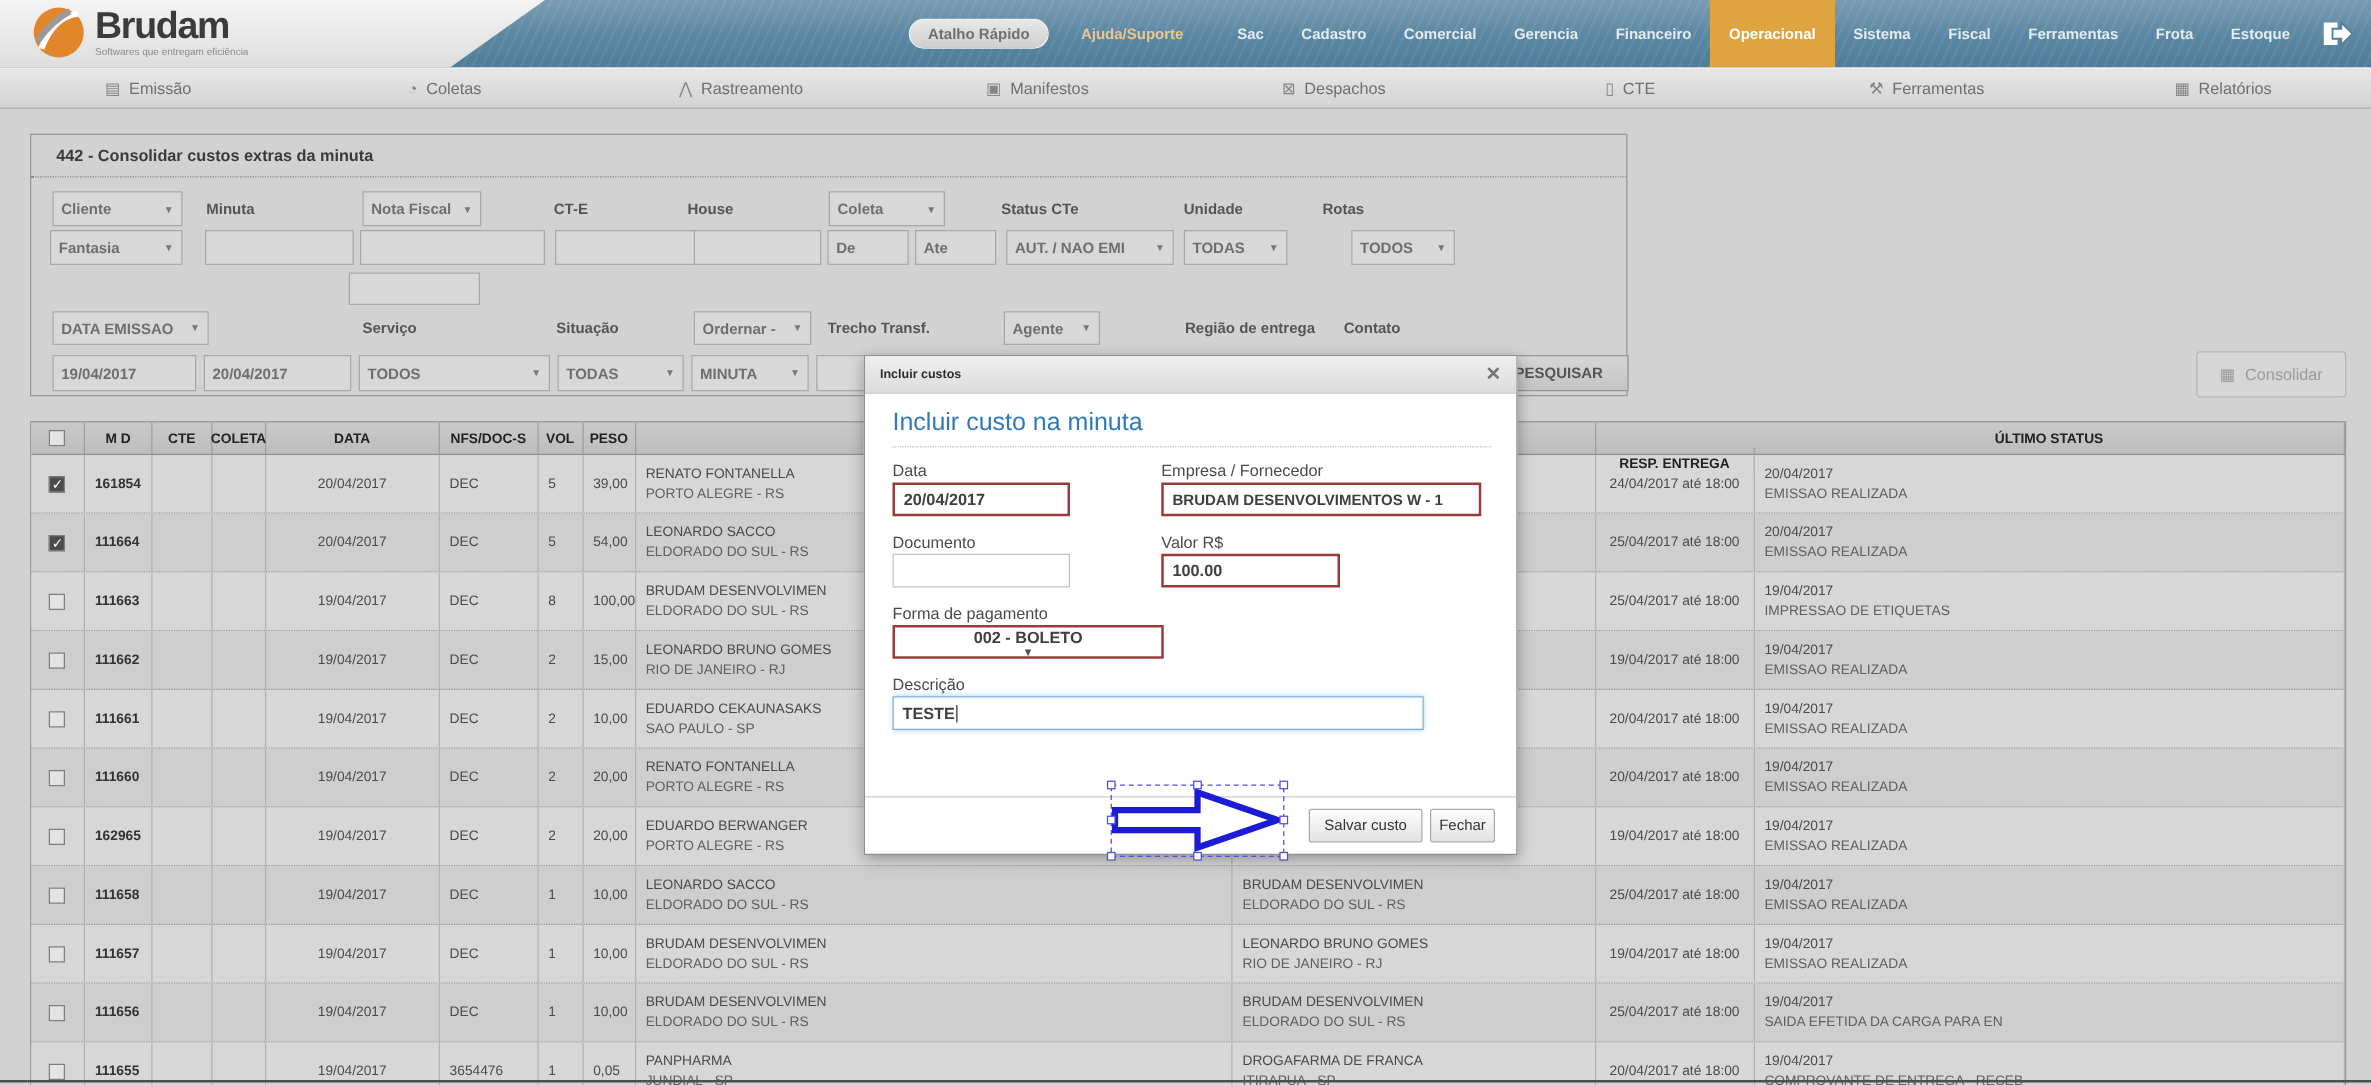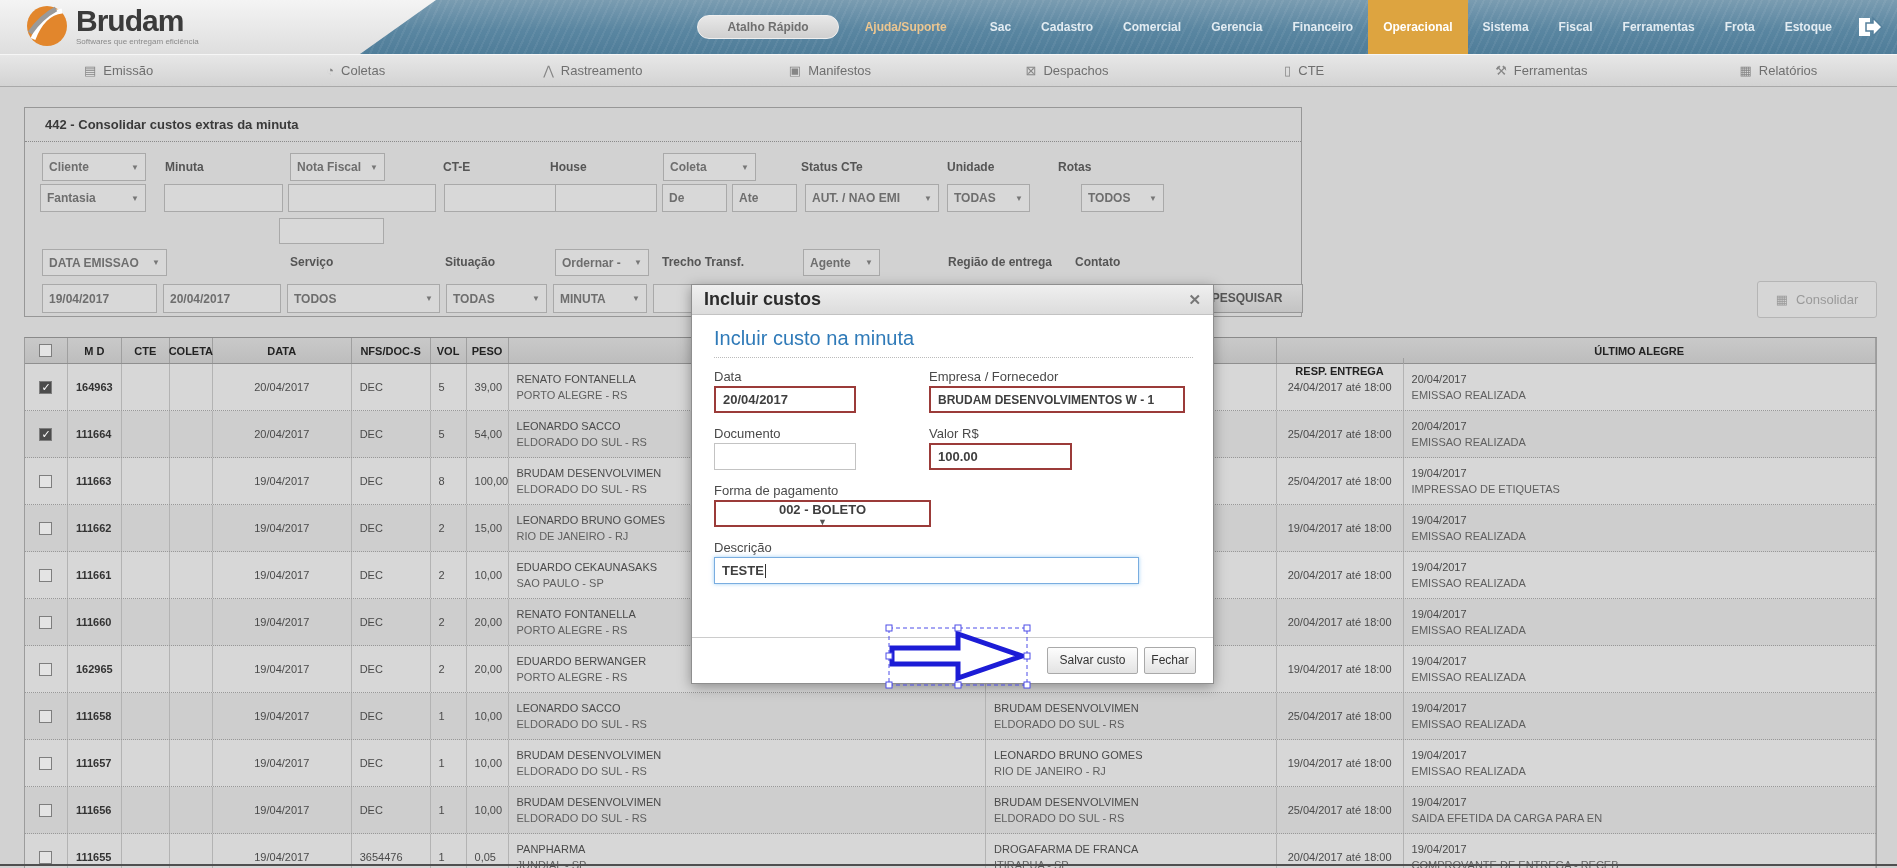--- a/index.html
+++ b/index.html
@@ -14,21 +14,21 @@
   .logo-wedge { position:absolute; left:0; top:0; width:440px; height:54px;
     background:linear-gradient(180deg,#f4f4f4,#dedede);
     clip-path:polygon(0 0, 436px 0, 360px 100%, 0 100%);
     box-shadow:2px 0 4px rgba(0,0,0,.25); }
   .logo { position:absolute; left:26px; top:5px; display:flex; align-items:center; gap:8px; }
   .logo-text-block { display:flex; flex-direction:column; }
   .logo-name { font-size:30px; font-weight:bold; color:#3b3b3b; letter-spacing:-1px; line-height:30px; }
   .logo-tag { font-size:8px; color:#8a8a8a; margin-top:1px; }
   .nav-right { position:absolute; right:10px; top:0; height:54px; display:flex; align-items:center; }
   .pill-btn { background:linear-gradient(#e8e8e8,#cfcfcf); color:#6f6f6f; font-size:12px; font-weight:bold;
-    border:1px solid #f0f0f0; border-radius:12px; padding:4px 29px; margin-right:26px; cursor:pointer; }
+    border:1px solid #f0f0f0; border-radius:12px; padding:4px 14px; margin-right:26px; cursor:pointer; }
   .help-link { color:#ecc690; font-size:12px; font-weight:bold; margin-right:28px; cursor:pointer; }
   .nav-item { color:#e3ecf2; font-size:12px; font-weight:bold; height:54px; line-height:54px;
     padding:0 15px; cursor:pointer; white-space:nowrap; }
   .nav-item.active { background:#dda440; color:#fff; }
   .logout { margin-left:10px; margin-right:4px; cursor:pointer; display:flex; align-items:center; }
 
   
   .subnav { position:absolute; left:0; top:54px; width:1897px; height:33px; display:flex;
     background:linear-gradient(180deg,#e7e7e7,#d3d3d3); border-top:1px solid #f6f6f6; border-bottom:1px solid #a9a9a9; }
   .subnav-item { flex:1; display:flex; align-items:center; justify-content:center; gap:7px;
@@ -70,21 +70,21 @@
   .cb { display:inline-block; width:13px; height:13px; background:#e4e4e4; border:1px solid #7e7e7e;
     position:relative; cursor:pointer; }
   .cb.checked { background:#4c4c4c; }
   .cb.checked::after { content:"✓"; position:absolute; left:1px; top:-1px; color:#fff; font-size:11px; }
 
   
   .modal { position:absolute; left:691px; top:284px; width:523px; height:400px; background:#fff;
     border:1px solid #8e8e8e; box-shadow:0 3px 12px rgba(0,0,0,.35); z-index:20; }
   .modal-titlebar { height:30px; background:linear-gradient(#efefef,#dcdcdc); border-bottom:1px solid #c2c2c2;
     display:flex; align-items:center; justify-content:space-between; padding:0 12px; }
-  .modal-title { font-size:18px; font-weight:bold; color:#2b2b2b; }
+  .modal-title { font-size:10px; font-weight:bold; color:#2b2b2b; }
   .modal-close { color:#777; font-size:15px; font-weight:bold; cursor:pointer; line-height:15px; }
   .modal-heading { position:absolute; left:22px; top:42px; font-size:20px; color:#2f7ab8; }
   .modal-hr { position:absolute; left:22px; top:72px; width:479px; border-top:1px dotted #bbb; }
   .m-lbl { position:absolute; font-size:13px; color:#4a4a4a; }
   .m-inp { position:absolute; height:27px; font-size:13px; font-weight:bold; color:#3f3f3f;
     display:flex; align-items:center; padding:0 7px; background:#fff; }
   .b-red { border:2px solid #9b3b39; }
   .b-gray { border:1px solid #c3c3c3; }
   .b-blue { border:1px solid #79ade0; box-shadow:0 0 4px rgba(82,168,236,.55); }
   .m-sel { justify-content:space-between; cursor:pointer;flex-direction:column; }
@@ -272,28 +272,28 @@
       <div class="th" style="width: 54px;">M D</div>
       <div class="th" style="width: 48px;">CTE</div>
       <div class="th" style="width: 43px;">COLETA</div>
       <div class="th" style="width: 139px;">DATA</div>
       <div class="th" style="width: 79px;">NFS/DOC-S</div>
       <div class="th" style="width: 36px;">VOL</div>
       <div class="th" style="width: 42px;">PESO</div>
       <div class="th" style="width: 478px;"></div>
       <div class="th" style="width: 291px;"></div>
       <div class="th" style="width: 127px; margin-top: 20px;">RESP. ENTREGA</div>
-      <div class="th" style="width: 473px;">ÚLTIMO ALEGRE</div>
+      <div class="th" style="width: 473px;">ÚLTIMO STATUS</div>
     </div>
   <div id="tbody">
       <div class="tr odd">
         <div class="td center" style="width: 43px;">
           <span class="cb checked"></span>
         </div>
-        <div class="td pad md" style="width: 54px;">164963</div>
+        <div class="td pad md" style="width: 54px;">161854</div>
         <div class="td pad" style="width: 48px;"></div>
         <div class="td pad" style="width: 43px;"></div>
         <div class="td center" style="width: 139px;">20/04/2017</div>
         <div class="td pad" style="width: 79px;">DEC</div>
         <div class="td pad" style="width: 36px;">5</div>
         <div class="td pad" style="width: 42px;">39,00</div>
         <div class="td pad" style="width: 478px;">
           <div class="l1">RENATO FONTANELLA</div>
           <div class="l2">PORTO ALEGRE - RS</div>
         </div>

